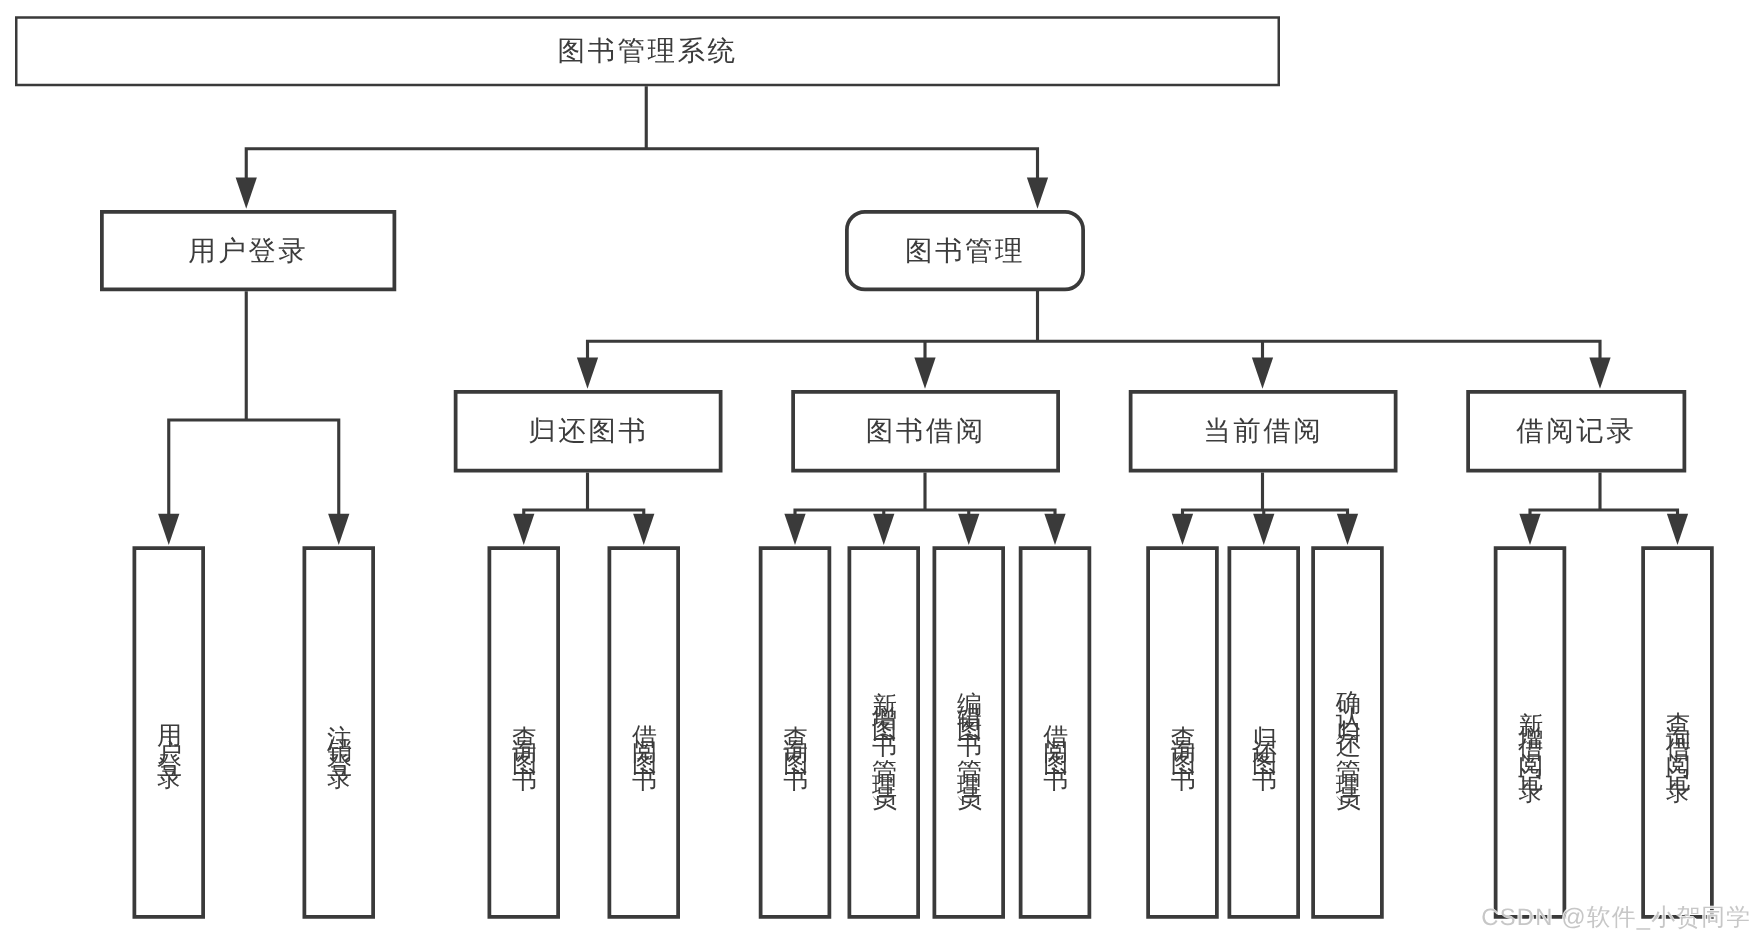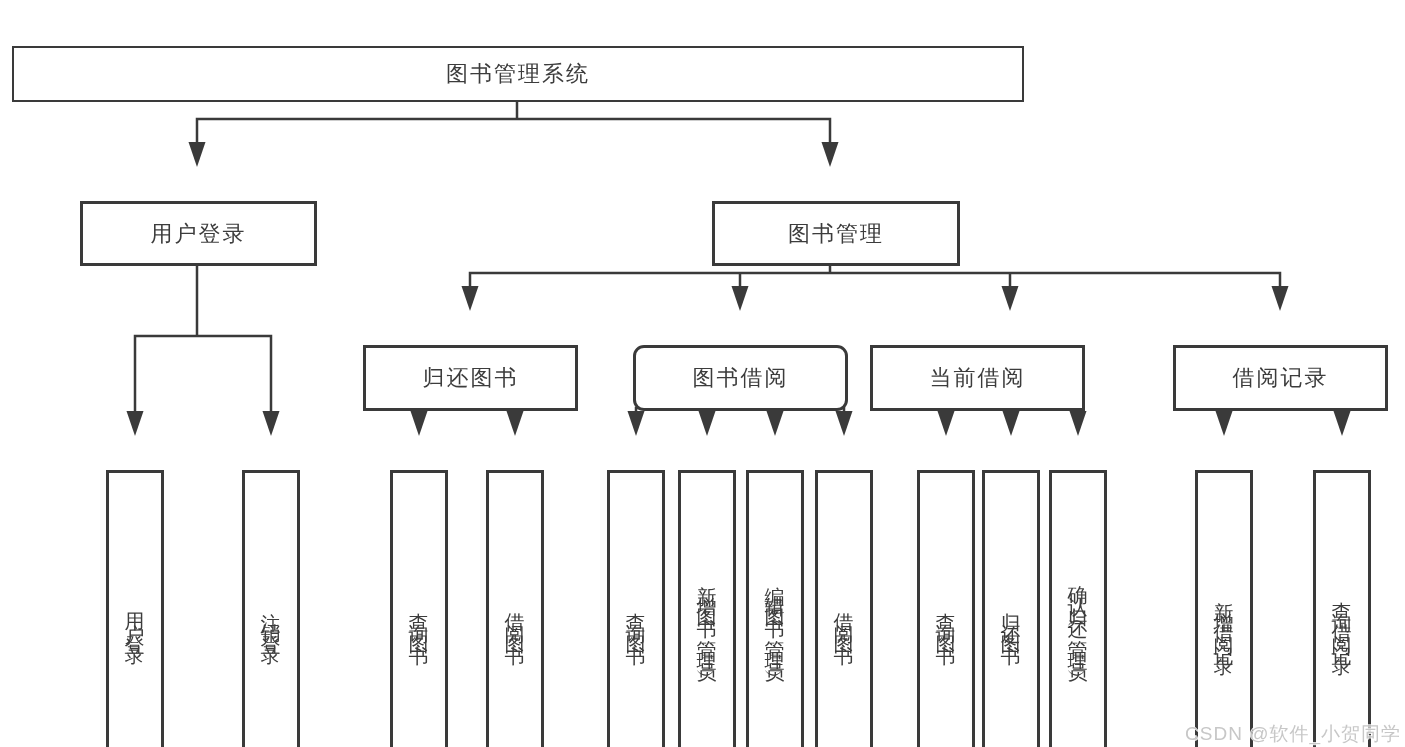--- a/index.html
+++ b/index.html
@@ -11,21 +11,20 @@
     overflow:hidden;
   }
   .wires{position:absolute;left:0;top:0;width:1405px;height:747px;}
   .box{
     position:absolute;
     box-sizing:border-box;
     background:#ffffff;
     border:3px solid var(--line,#3a3a3a);
     display:flex;align-items:center;justify-content:center;
     color:var(--text,#3c3c3c);
-    margin-top:33px;
   }
   .box .lbl{
     font-size:22px;
     letter-spacing:2px;
     line-height:1;
     white-space:nowrap;
   }
   .root{border-width:2px;}
   .leaf .lbl{
     writing-mode:vertical-rl;
@@ -84,34 +83,34 @@
     </g>
   </svg>
 
   <div class="box root" style="left:12px;top:13px;width:1012px;height:56px;">
     <span class="lbl">图书管理系统</span>
   </div>
 
   <div class="box" style="left:80px;top:168px;width:237px;height:65px;">
     <span class="lbl">用户登录</span>
   </div>
-  <div class="box" style="left:712px;top:168px;width:248px;height:65px;">
+  <div class="box" style="left:676px;top:168px;width:192px;height:65px;border-radius:16px;">
     <span class="lbl">图书管理</span>
   </div>
 
   <div class="box" style="left:363px;top:312px;width:215px;height:66px;">
     <span class="lbl">归还图书</span>
   </div>
-  <div class="box" style="left:633px;top:312px;width:215px;height:66px;border-radius:11px;">
+  <div class="box" style="left:633px;top:312px;width:215px;height:66px;">
     <span class="lbl">图书借阅</span>
   </div>
-  <div class="box" style="left:870px;top:312px;width:215px;height:66px;font-family:Liberation Serif, serif;">
+  <div class="box" style="left:903px;top:312px;width:215px;height:66px;font-family:Liberation Serif, serif;">
     <span class="lbl">当前借阅</span>
   </div>
-  <div class="box" style="left:1173px;top:312px;width:215px;height:66px;">
+  <div class="box" style="left:1173px;top:312px;width:176px;height:66px;">
     <span class="lbl">借阅记录</span>
   </div>
 
   <div class="box leaf" style="left:106px;top:437px;width:58px;height:298px;">
     <span class="lbl">用户登录</span>
   </div>
   <div class="box leaf" style="left:242px;top:437px;width:58px;height:298px;">
     <span class="lbl">注销登录</span>
   </div>
 

